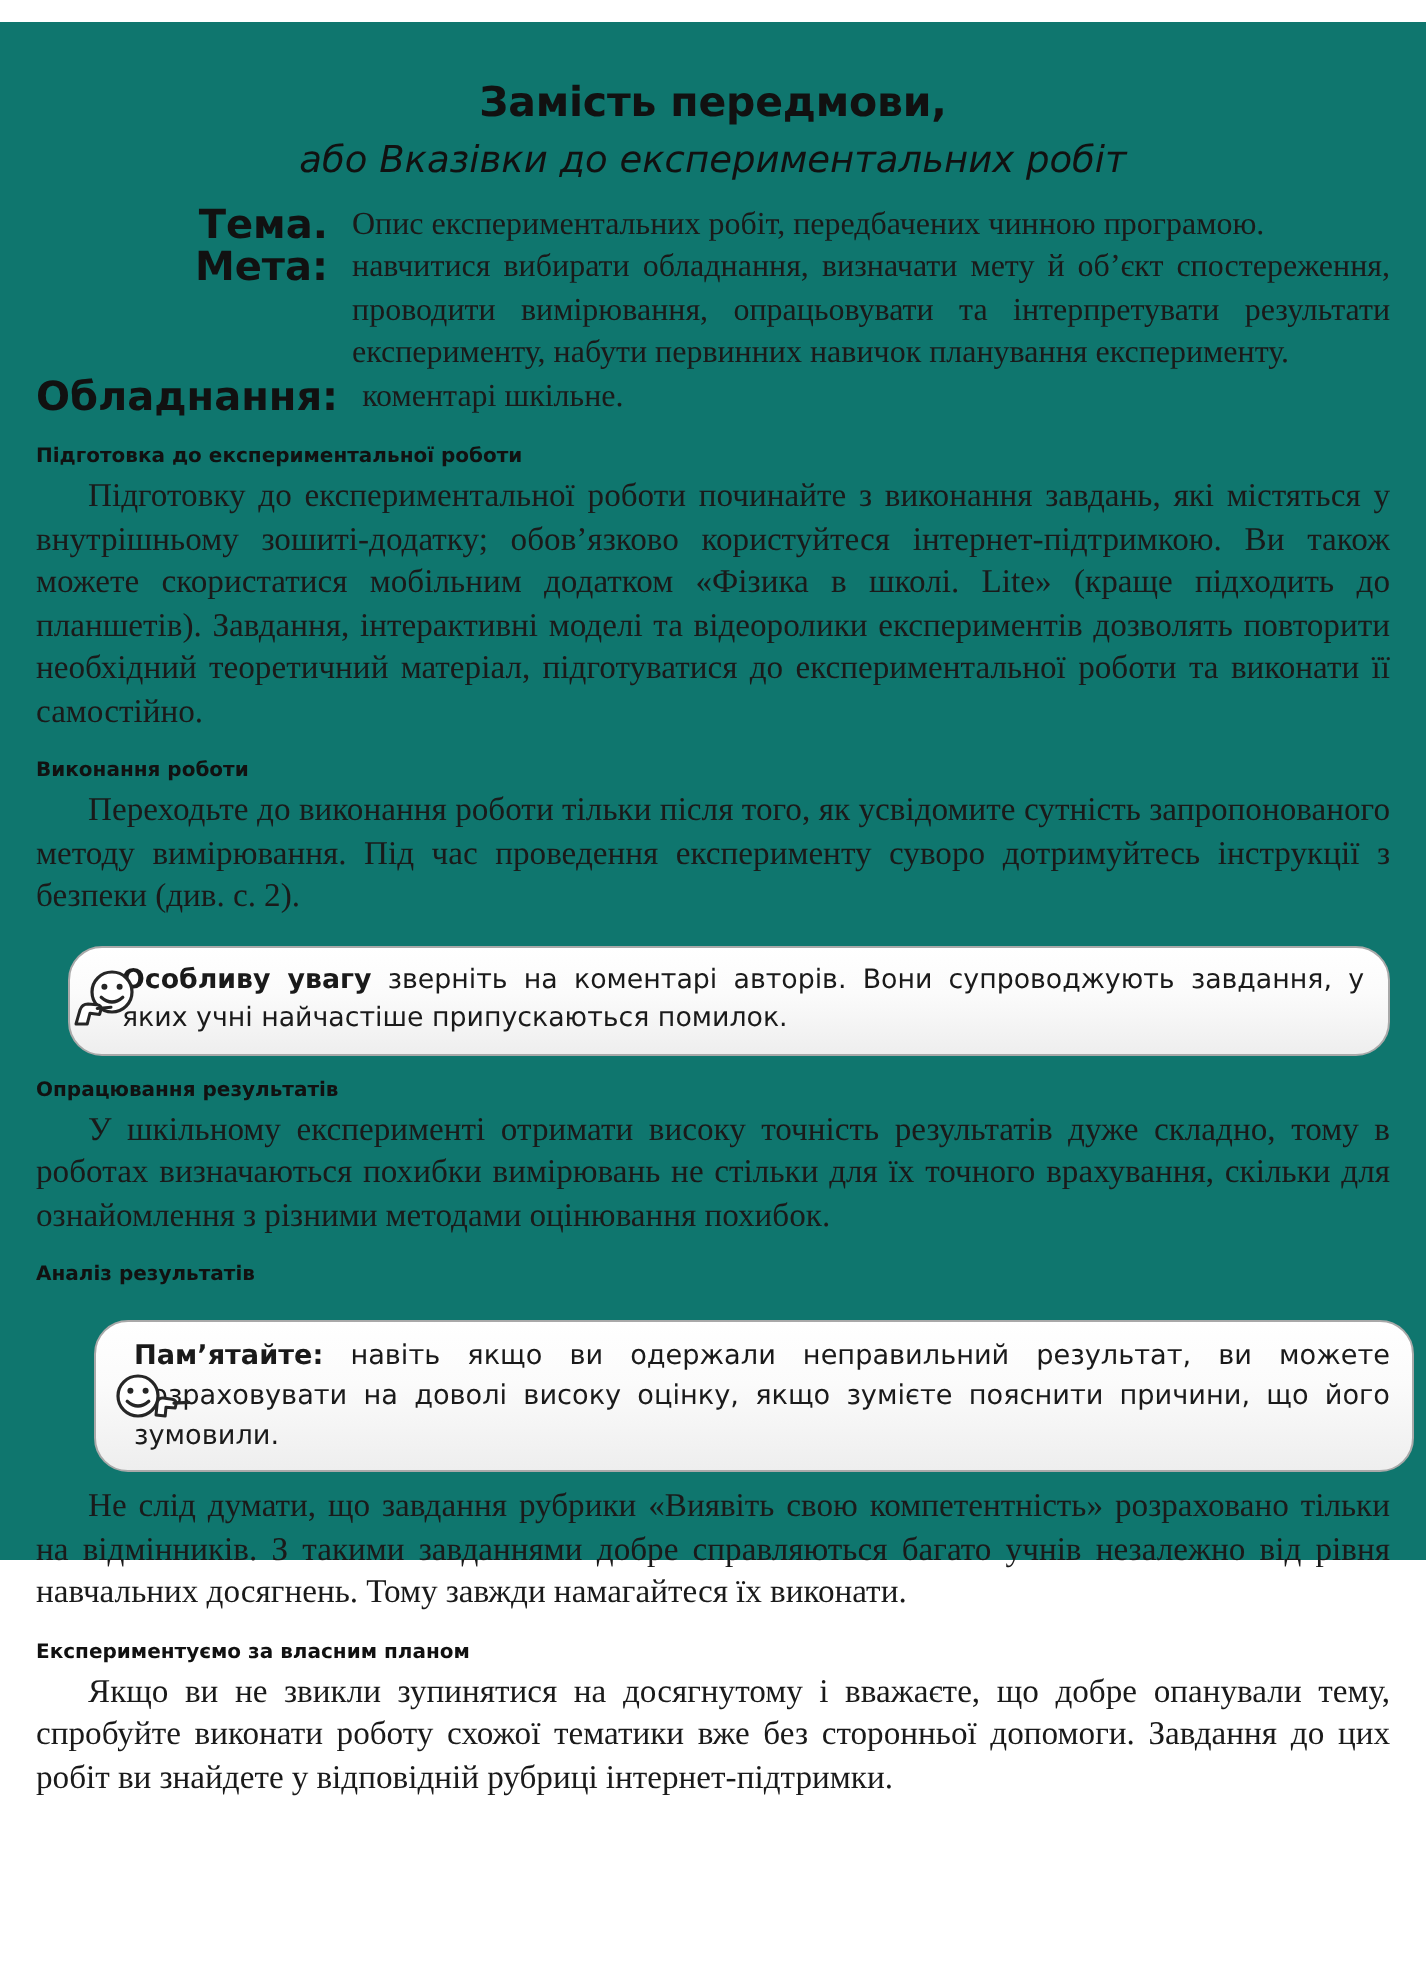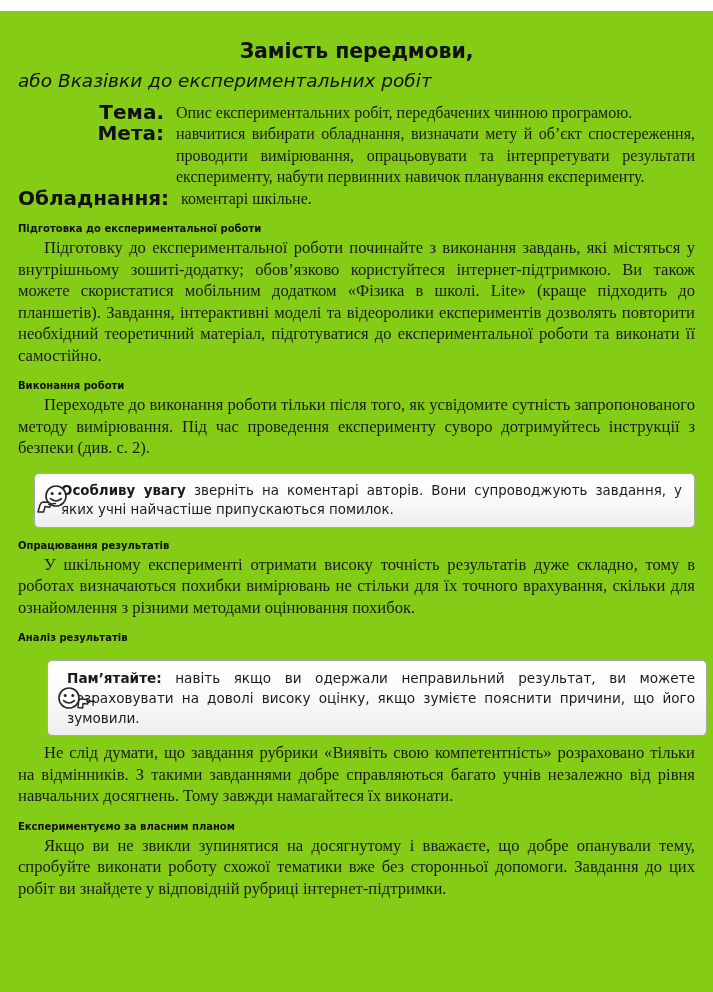--- a/index.html
+++ b/index.html
@@ -10,22 +10,22 @@
     width: 713px;
     height: 992px;
     background: #ffffff;
     font-family: "Liberation Serif", "DejaVu Serif", serif;
     color: #1a1a1a;
     overflow: hidden;
   }
   .page {
     position: relative;
     width: 713px;
-    height: 992px;
-    background: #84cc16;
+    height: 780px;
+    background: #0f766e;
     box-sizing: border-box;
     padding: 0;
   }
   .top-white {
     position: absolute;
     top: 0; left: 0;
     width: 713px;
     height: 11px;
     background: #ffffff;
   }
@@ -43,21 +43,21 @@
     text-align: center;
     font-family: "DejaVu Sans", "Liberation Sans", sans-serif;
     font-weight: bold;
     font-size: 20.5px;
     letter-spacing: -0.1px;
     margin: 28px 0 0 0;
     line-height: 1.25;
     color: #111;
   }
   .doc-subtitle {
-    text-align: left;
+    text-align: center;
     font-family: "DejaVu Sans", "Liberation Sans", sans-serif;
     font-style: italic;
     font-size: 18.5px;
     font-weight: normal;
     margin: 5px 0 0 0;
     line-height: 1.2;
     color: #111;
   }
 
   
@@ -120,21 +120,21 @@
   
   .callout-wrap {
     position: relative;
     margin: 14px 0 6px 0;
   }
   .callout-wrap.second { margin: 16px 0 6px 0; }
 
   .callout {
     position: relative;
     border: 1px solid #a9a9a9;
-    border-radius: 5px;
+    border-radius: 17px;
     background: linear-gradient(to bottom, #ffffff 0%, #fbfbfb 42%, #eeeeee 100%);
     padding: 7px 12px 7px 26px;
     box-sizing: border-box;
     margin-left: 16px;
   }
   .callout.wide {
     margin-left: 29px;
     margin-right: -12px;
     padding: 7px 11px 7px 19px;
   }

